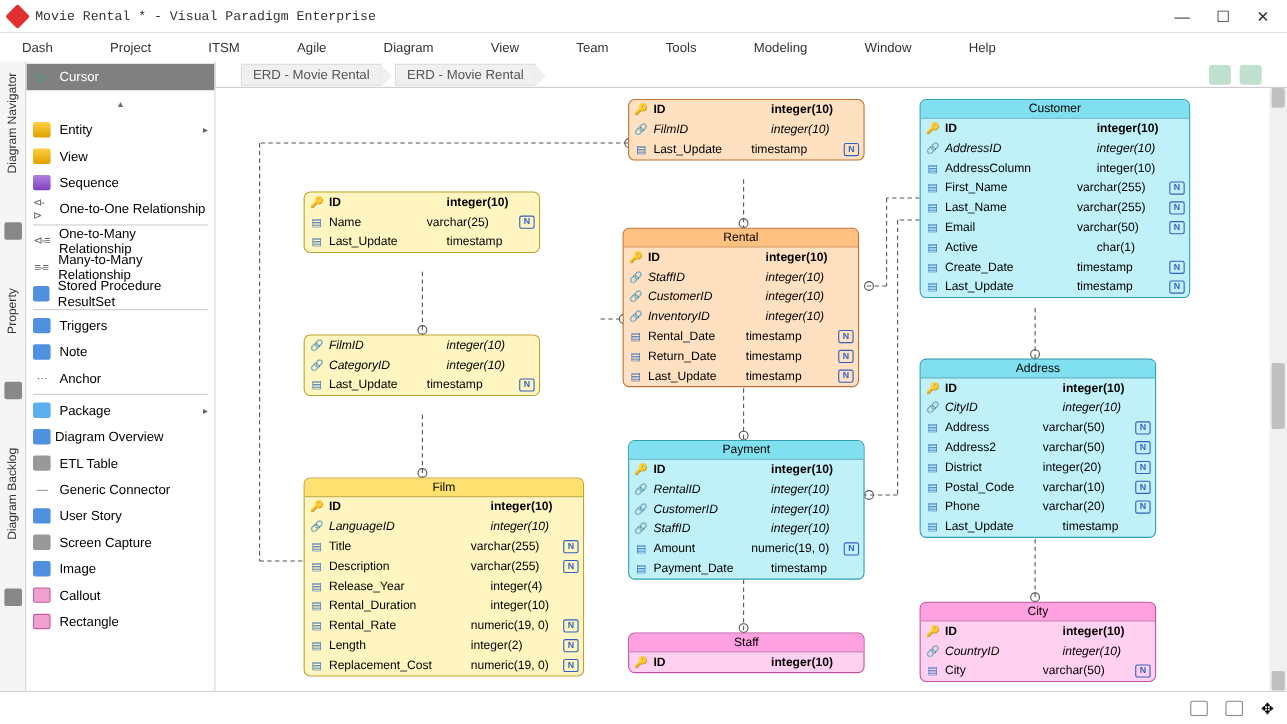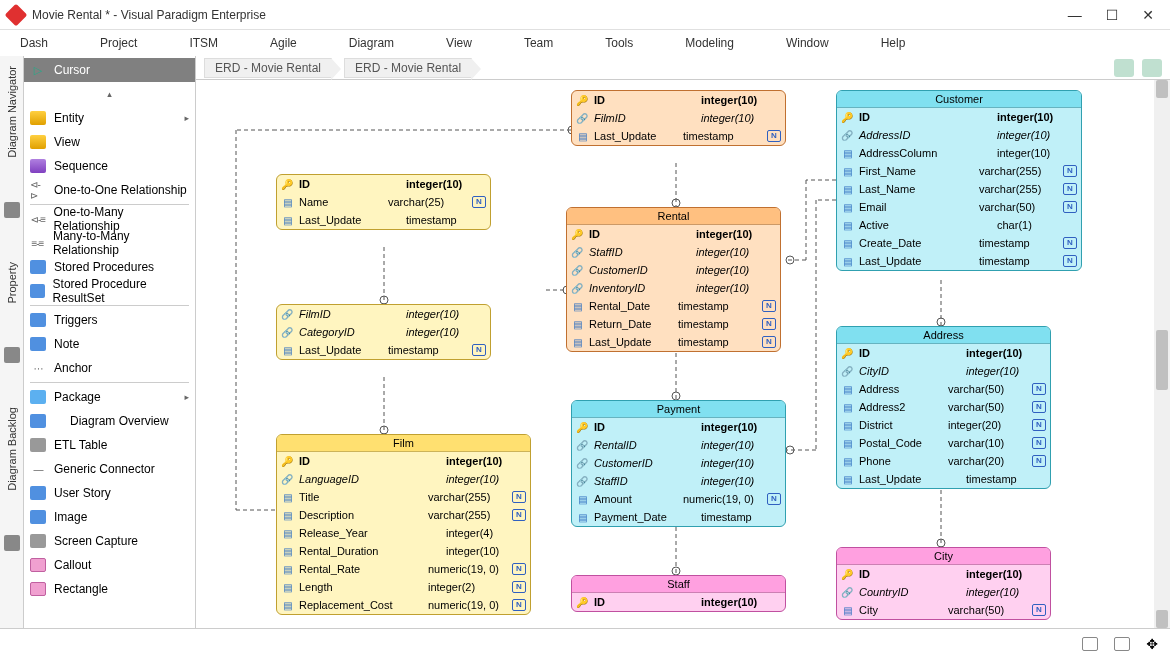--- a/index.html
+++ b/index.html
@@ -1,19 +1,19 @@
 <!DOCTYPE html>
 <html><head>
 <meta charset="utf-8">
 <style>
 * { box-sizing: border-box; margin: 0; padding: 0; }
 body { font-family: "Segoe UI", Arial, sans-serif; font-size: 12px; background: #fff; overflow: hidden; width: 1170px; height: 658px; position: relative; }
 .titlebar { height: 30px; display: flex; align-items: center; padding: 0 8px; border-bottom: 1px solid #e0e0e0; }
 .titlebar-icon { width: 16px; height: 16px; background: #e03030; margin-right: 8px; border-radius: 2px; transform: rotate(45deg); }
-.titlebar-title { flex: 1; font-size: 12px; color: #333; }
+.titlebar-title { flex: 1; font-size: 12px; color: #333; font-family: Liberation Mono, monospace; }
 .winctl { display: flex; gap: 24px; margin-right: 8px; }
 .winctl span { font-size: 14px; color: #333; cursor: pointer; }
 .menubar { height: 26px; display: flex; align-items: center; padding: 0 20px; gap: 52px; color: #333; }
 .menubar span { cursor: pointer; }
 .content { display: flex; height: calc(100% - 56px - 30px); }
 .sidetabs { width: 24px; background: #f5f5f5; border-right: 1px solid #ccc; display: flex; flex-direction: column; align-items: center; padding-top: 6px; gap: 40px; }
 .sidetabs .tab { writing-mode: vertical-rl; transform: rotate(180deg); font-size: 11px; color: #333; padding: 4px 2px; cursor: pointer; }
 .sidetabs .ticon { width: 16px; height: 16px; background: #888; border-radius: 2px; }
 .toolpanel { width: 172px; border-right: 1px solid #ccc; overflow-y: auto; background: #fff; padding-top: 2px; }
 .toolitem { display: flex; align-items: center; height: 24px; padding: 0 6px; gap: 8px; cursor: pointer; }
@@ -25,21 +25,21 @@
 .ticn.cursor { color: #2a8; }
 .ticn.yellow { background: linear-gradient(#ffd040,#e0a000); border-radius: 2px; }
 .ticn.purple { background: linear-gradient(#b080e0,#8040c0); border-radius: 2px; }
 .ticn.blue { background: #5090e0; border-radius: 2px; }
 .ticn.folder { background: #5cb0f0; border-radius: 2px; }
 .ticn.gray { background: #999; border-radius: 2px; }
 .ticn.pink { background: #f0a0d0; border-radius: 2px; border:1px solid #c060a0; }
 .ticn.line { color: #666; font-size: 10px; letter-spacing: -1px; }
 .hsep { height: 1px; background: #ccc; margin: 2px 6px; }
 .main { flex: 1; display: flex; flex-direction: column; position: relative; }
-.breadcrumb { height: 24px; display: flex; align-items: center; padding: 0 8px; border-bottom: 1px solid #ccc; color: #555; gap: 0; }
+.breadcrumb { height: 24px; display: flex; align-items: center; padding: 0 23px; border-bottom: 1px solid #ccc; color: #555; gap: 0; }
 .bcitem { background: #f0f0f0; padding: 2px 10px; border: 1px solid #ddd; position: relative; margin-right: 12px; }
 .bcitem::after { content:''; position:absolute; right:-10px; top:-1px; border-left:10px solid #f0f0f0; border-top:11px solid transparent; border-bottom:11px solid transparent; }
 .bcright { margin-left: auto; display: flex; gap: 8px; }
 .bcright .ic { width: 20px; height: 18px; background: #c0e0d0; border-radius: 3px; }
 .canvas { flex: 1; position: relative; background: #fff; overflow: hidden; }
 .entity { position: absolute; border: 1px solid; border-radius: 6px; overflow: hidden; font-size: 11px; }
 .entity-title { text-align: center; padding: 2px 0; border-bottom: 1px solid rgba(0,0,0,0.2); font-weight: normal; }
 .entity-row { display: flex; align-items: center; height: 18px; padding: 0 4px; gap: 4px; }
 .rowicn { width: 14px; height: 14px; display: inline-flex; align-items: center; justify-content: center; font-size: 10px; }
 .rowicn.key { color: #c08000; }
@@ -145,26 +145,20 @@
       </div>
       <div class="toolitem">
         <span style="display: flex; align-items: center; gap: 8px;">
           <span class="ticn line">≡-≡</span>
           <span>Many-to-Many Relationship</span>
         </span>
       </div>
       <div class="toolitem">
         <span style="display: flex; align-items: center; gap: 8px;">
           <span class="ticn blue"></span>
-          <span>Stored Procedures</span>
-        </span>
-      </div>
-      <div class="toolitem">
-        <span style="display: flex; align-items: center; gap: 8px;">
-          <span class="ticn blue"></span>
           <span>Stored Procedure ResultSet</span>
         </span>
       </div>
       <div class="hsep"></div>
       <div class="toolitem">
         <span style="display: flex; align-items: center; gap: 8px;">
           <span class="ticn blue"></span>
           <span>Triggers</span>
         </span>
       </div>
@@ -182,21 +176,21 @@
       </div>
       <div class="hsep"></div>
       <div class="toolitem expand">
         <span style="display: flex; align-items: center; gap: 8px;">
           <span class="ticn folder"></span>
           <span>Package</span>
         </span>
         <span class="arr">▸</span>
       </div>
       <div class="toolitem">
-        <span style="display: flex; align-items: center; gap: 24px;">
+        <span style="display: flex; align-items: center; gap: 4px;">
           <span class="ticn blue"></span>
           <span>Diagram Overview</span>
         </span>
       </div>
       <div class="toolitem">
         <span style="display: flex; align-items: center; gap: 8px;">
           <span class="ticn gray"></span>
           <span>ETL Table</span>
         </span>
       </div>
@@ -207,28 +201,28 @@
         </span>
       </div>
       <div class="toolitem">
         <span style="display: flex; align-items: center; gap: 8px;">
           <span class="ticn blue"></span>
           <span>User Story</span>
         </span>
       </div>
       <div class="toolitem">
         <span style="display: flex; align-items: center; gap: 8px;">
+          <span class="ticn gray"></span>
+          <span>Screen Capture</span>
+        </span>
+      </div>
+      <div class="toolitem">
+        <span style="display: flex; align-items: center; gap: 8px;">
           <span class="ticn blue"></span>
           <span>Image</span>
-        </span>
-      </div>
-      <div class="toolitem">
-        <span style="display: flex; align-items: center; gap: 8px;">
-          <span class="ticn gray"></span>
-          <span>Screen Capture</span>
         </span>
       </div>
       <div class="toolitem">
         <span style="display: flex; align-items: center; gap: 8px;">
           <span class="ticn pink"></span>
           <span>Callout</span>
         </span>
       </div>
       <div class="toolitem">
         <span style="display: flex; align-items: center; gap: 8px;">

